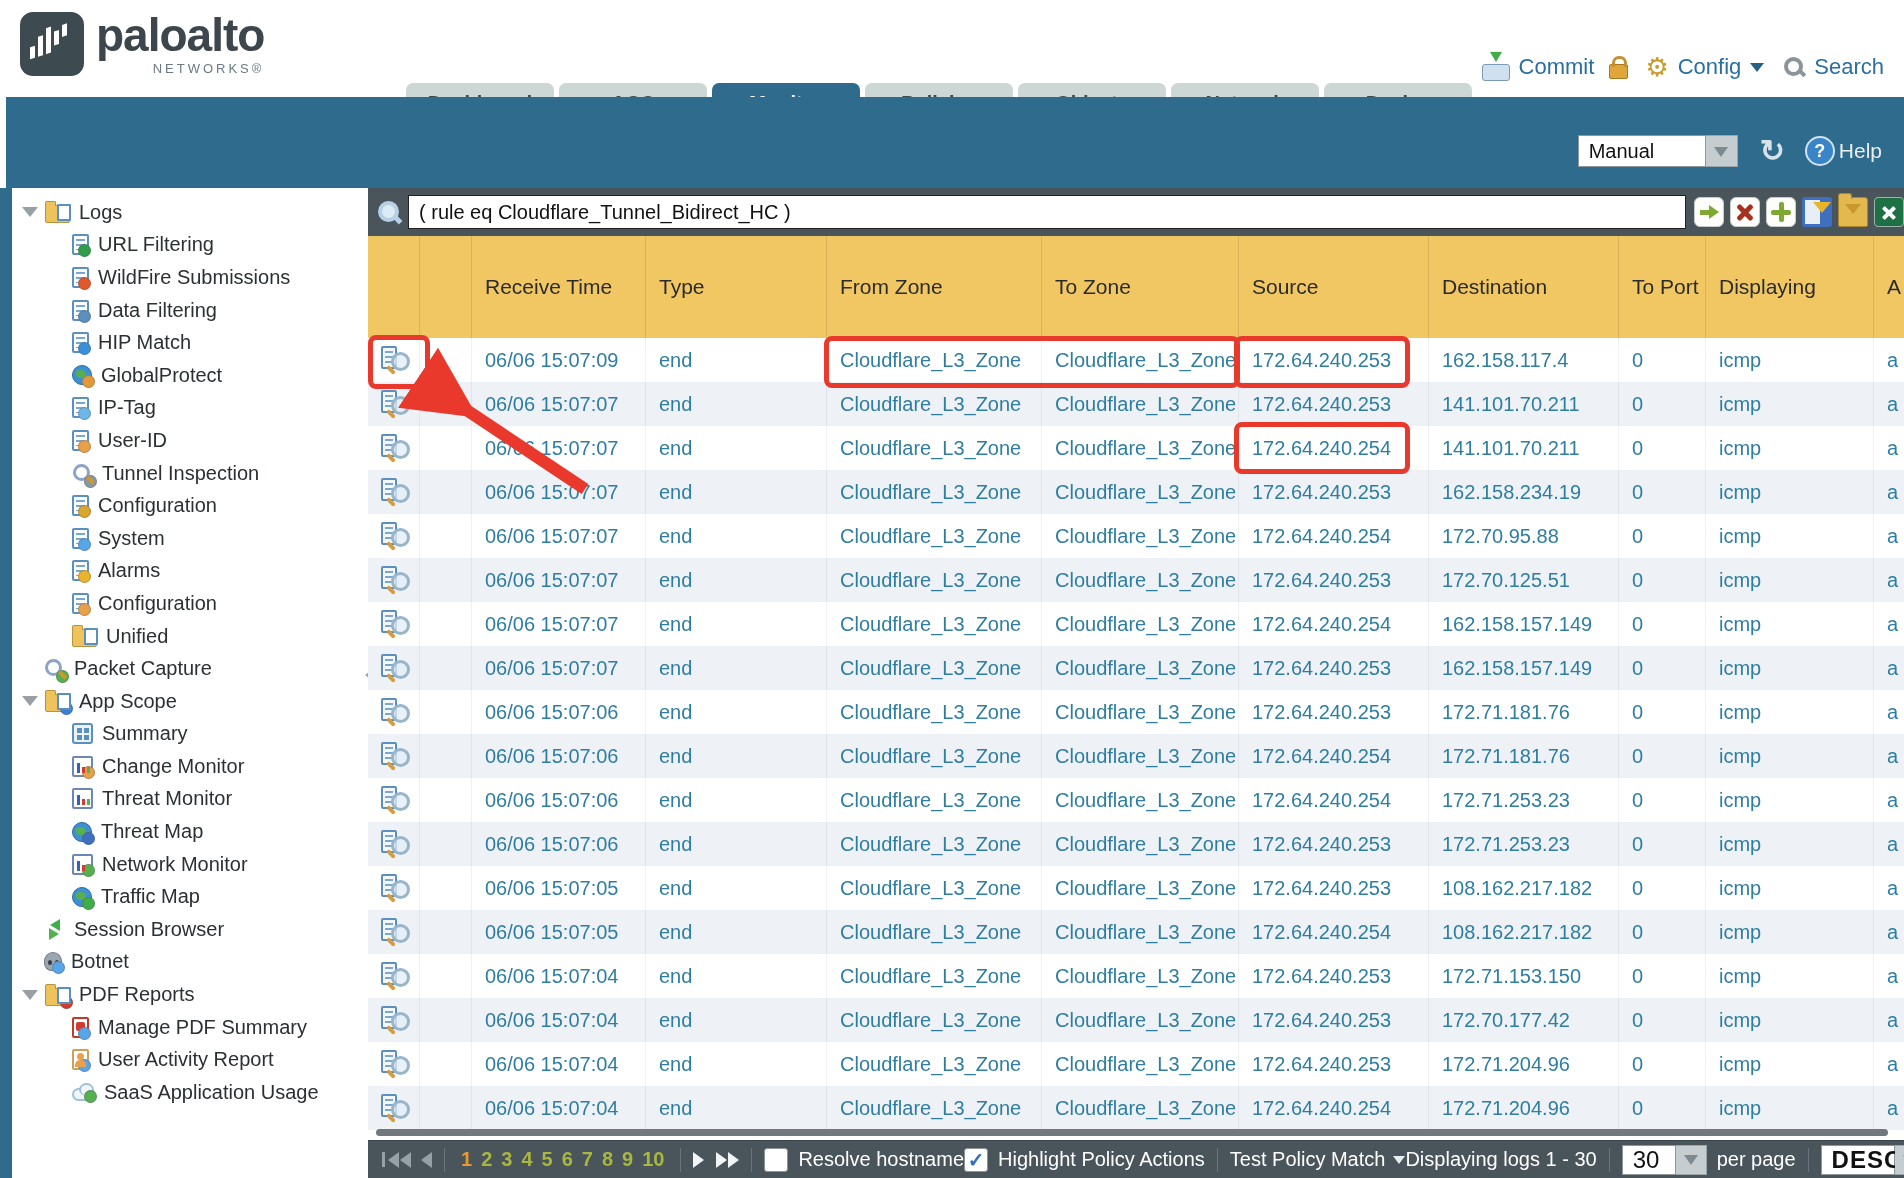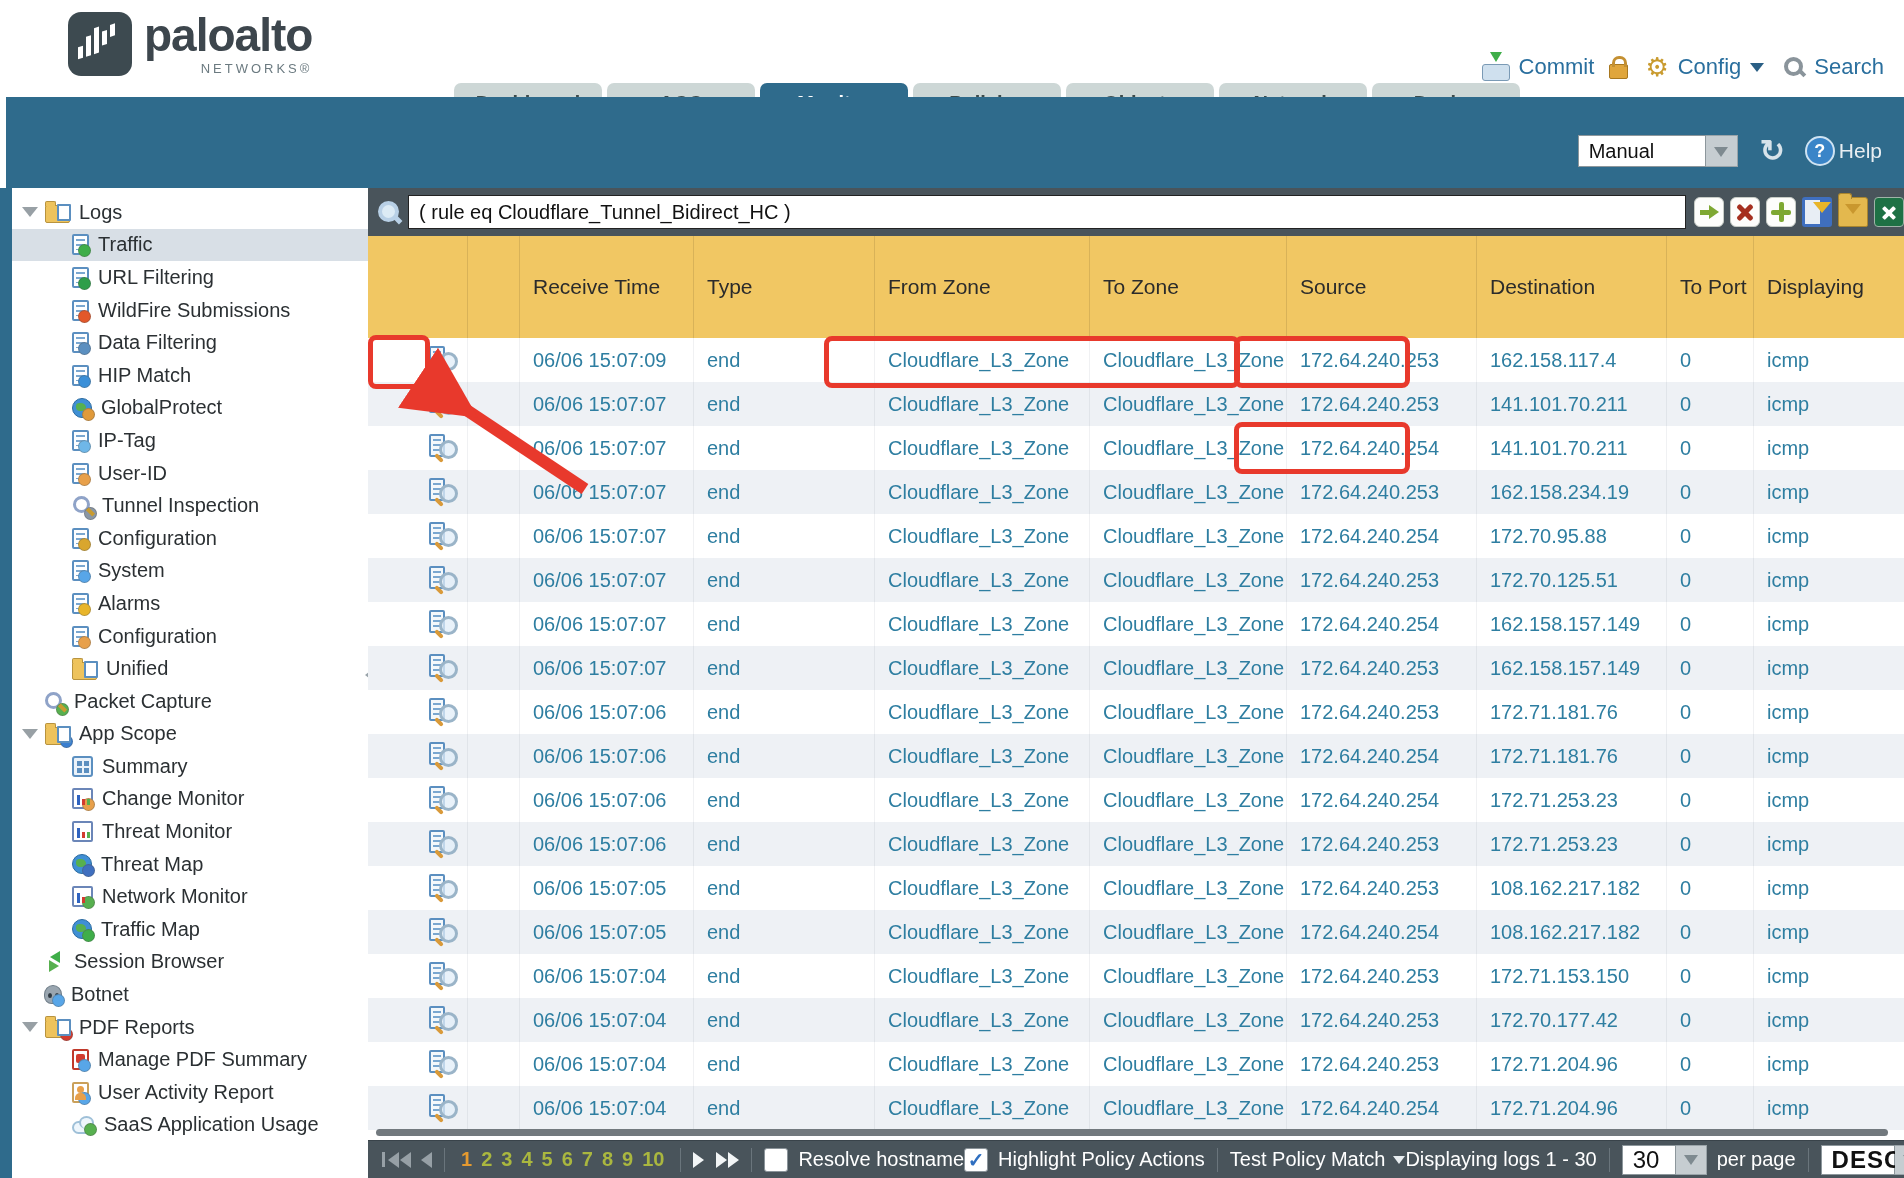--- a/index.html
+++ b/index.html
@@ -1,20 +1,20 @@
 <!DOCTYPE html>
 <html><head>
 <meta charset="utf-8">
 <style>
   html,body{margin:0;padding:0;background:#fff;}
   .app{position:relative;width:1904px;height:1178px;background:#fff;overflow:hidden;
        font-family:"Liberation Sans",sans-serif;}
 
   
-  .topbar{position:absolute;top:0;left:0;right:0;height:124px;background:#fff;margin-left:48px;}
+  .topbar{position:absolute;top:0;left:0;right:0;height:124px;background:#fff;}
   .logo{position:absolute;left:20px;top:12px;display:flex;align-items:flex-start;}
   .logo-mark{width:64px;height:64px;background:#3d4a50;border-radius:13px;position:relative;overflow:hidden;}
   .logo-mark svg{position:absolute;left:8px;top:10px;}
   .logo-text{margin-left:12px;line-height:1;}
   .logo-name{font-size:46px;font-weight:bold;color:#3d464d;letter-spacing:-1px;}
   .logo-sub{display:block;text-align:right;font-size:13px;color:#6b7a80;letter-spacing:3px;margin-top:4px;}
   .tabs{position:absolute;left:406px;bottom:0;display:flex;gap:5px;}
   .tab{width:148px;height:41px;line-height:41px;text-align:center;font-weight:bold;font-size:20px;
        background:#cdd7d6;color:#3d4b4b;border-radius:7px 7px 0 0;cursor:pointer;}
   .tab.active{background:#2f6b8c;color:#fff;}
@@ -115,21 +115,21 @@
   .fic.funnelpage:after{content:"";position:absolute;right:1px;top:5px;border-left:9px solid transparent;border-right:9px solid transparent;border-top:11px solid #e8b52a;}
   .fic.folder{background:#e3b84e;border:1px solid #a9852e;border-radius:3px 3px 2px 2px;box-sizing:border-box;}
   .fic.folder:before{content:"";position:absolute;left:-1px;top:-5px;width:12px;height:5px;background:#e3b84e;border:1px solid #a9852e;border-bottom:none;border-radius:3px 3px 0 0;}
   .fic.folder:after{content:"";position:absolute;left:6px;top:6px;border-left:8px solid transparent;border-right:8px solid transparent;border-top:10px solid #c9972e;}
   .fic.excel{background:#1e7145;border:1px solid #9fb3a8;border-radius:4px;box-sizing:border-box;}
   .fic.excel:before,.fic.excel:after{content:"";position:absolute;left:6px;top:13px;width:16px;height:4px;background:#fff;border-radius:1px;}
   .fic.excel:before{transform:rotate(45deg);}
   .fic.excel:after{transform:rotate(-45deg);}
 
   
-  .grid-row{display:grid;grid-template-columns:52px 52px 174px 181px 215px 197px 190px 190px 87px 168px 30px;padding-left:48px;}
+  .grid-row{display:grid;grid-template-columns:52px 52px 174px 181px 215px 197px 190px 190px 87px 168px 30px;}
   .thead{position:absolute;top:48px;left:0;right:0;height:102px;background:#f1c763;align-items:center;}
   .thead .hc{font-size:21px;color:#2b2b2b;padding-left:13px;border-right:1px solid rgba(0,0,0,.10);height:102px;
              display:flex;align-items:center;box-sizing:border-box;overflow:hidden;white-space:nowrap;cursor:pointer;}
   .thead .hc:last-child{border-right:none;}
   .tbody{position:absolute;top:150px;left:0;right:0;}
   .trow{height:44px;align-items:center;background:#fff;}
   .trow.alt{background:#eef1f5;}
   .trow .tc{font-size:20px;color:#2e7ea1;padding-left:13px;border-right:1px solid rgba(60,80,100,.08);height:44px;
             display:flex;align-items:center;box-sizing:border-box;overflow:hidden;white-space:nowrap;}
   .trow .tc:last-child{border-right:none;}
@@ -231,26 +231,20 @@
     </div>
   </div>
 
   <div class="leftstrip"></div>
   <div class="sidebar" id="sidebar">
       <div class="sitem lv0g">
         <span class="tri"></span>
         <span class="si folder"></span>
         <span class="slabel">Logs</span>
       </div>
-      <div class="sitem lv1 sel">
-        <span class="si doc">
-          <i style="background: rgb(63, 174, 73);"></i>
-        </span>
-        <span class="slabel">Traffic</span>
-      </div>
       <div class="sitem lv1">
         <span class="si doc">
           <i style="background: rgb(46, 158, 74);"></i>
         </span>
         <span class="slabel">URL Filtering</span>
       </div>
       <div class="sitem lv1">
         <span class="si doc">
           <i style="background: rgb(226, 88, 42);"></i>
         </span>

